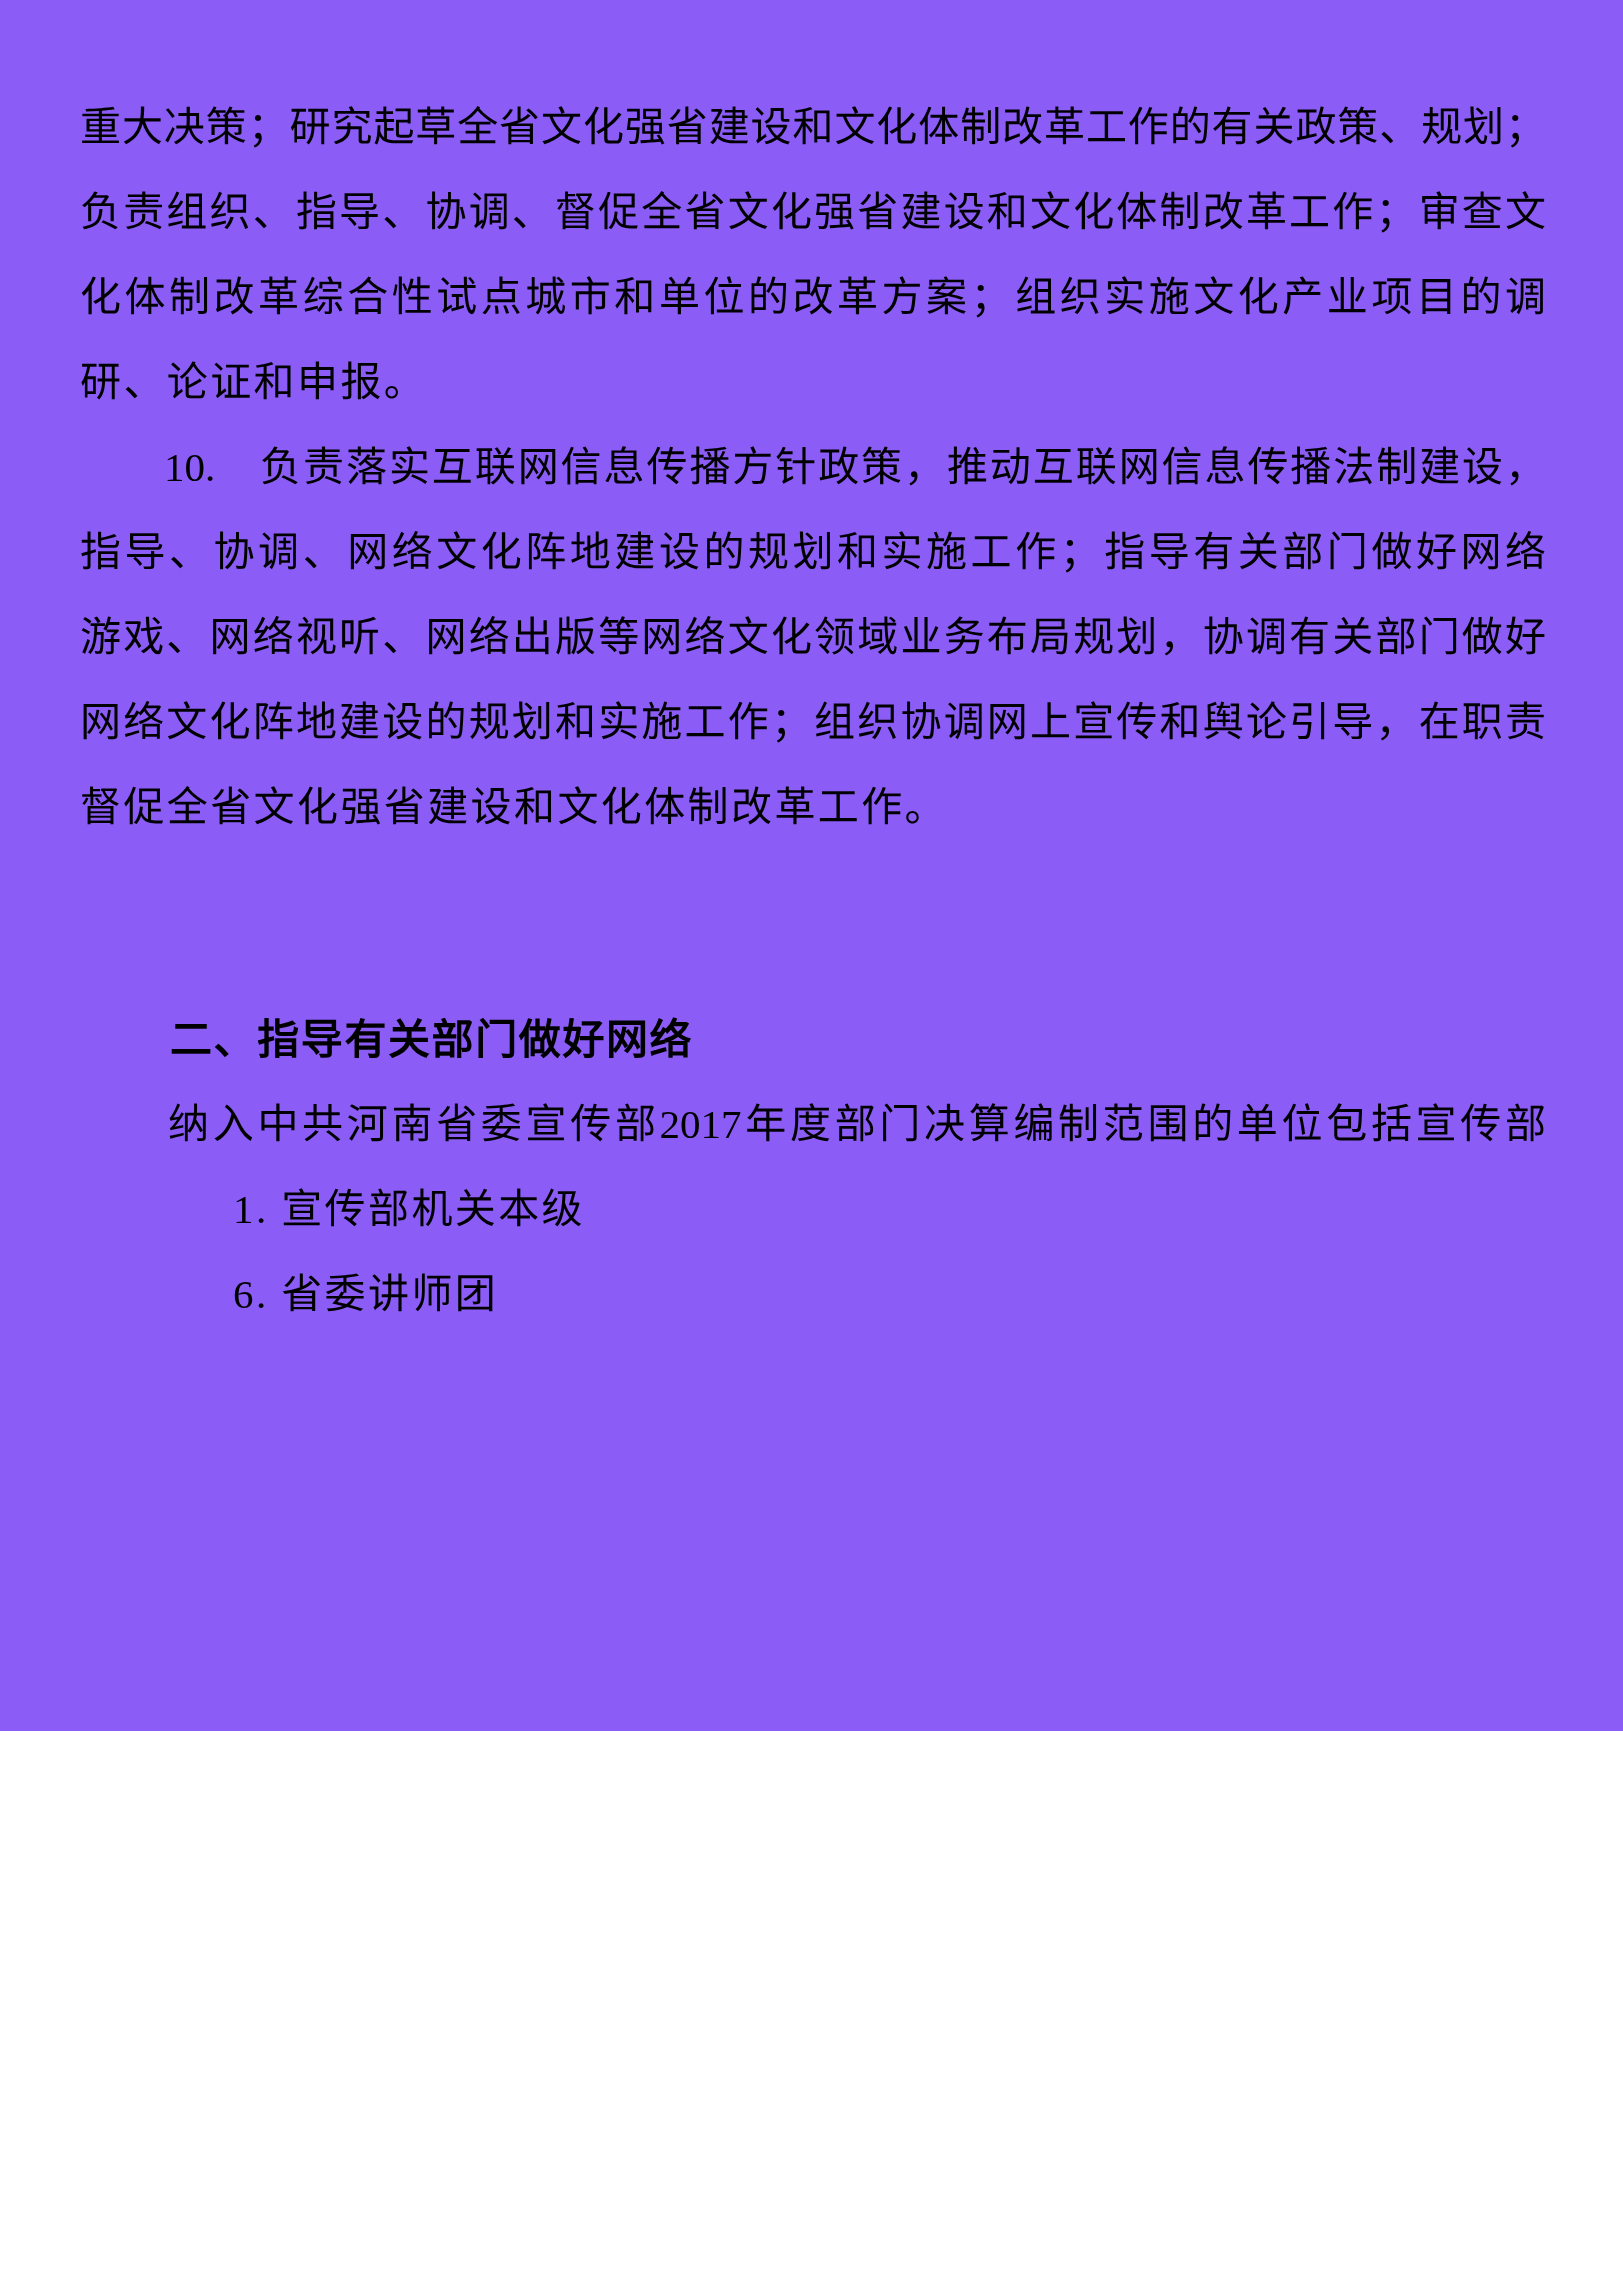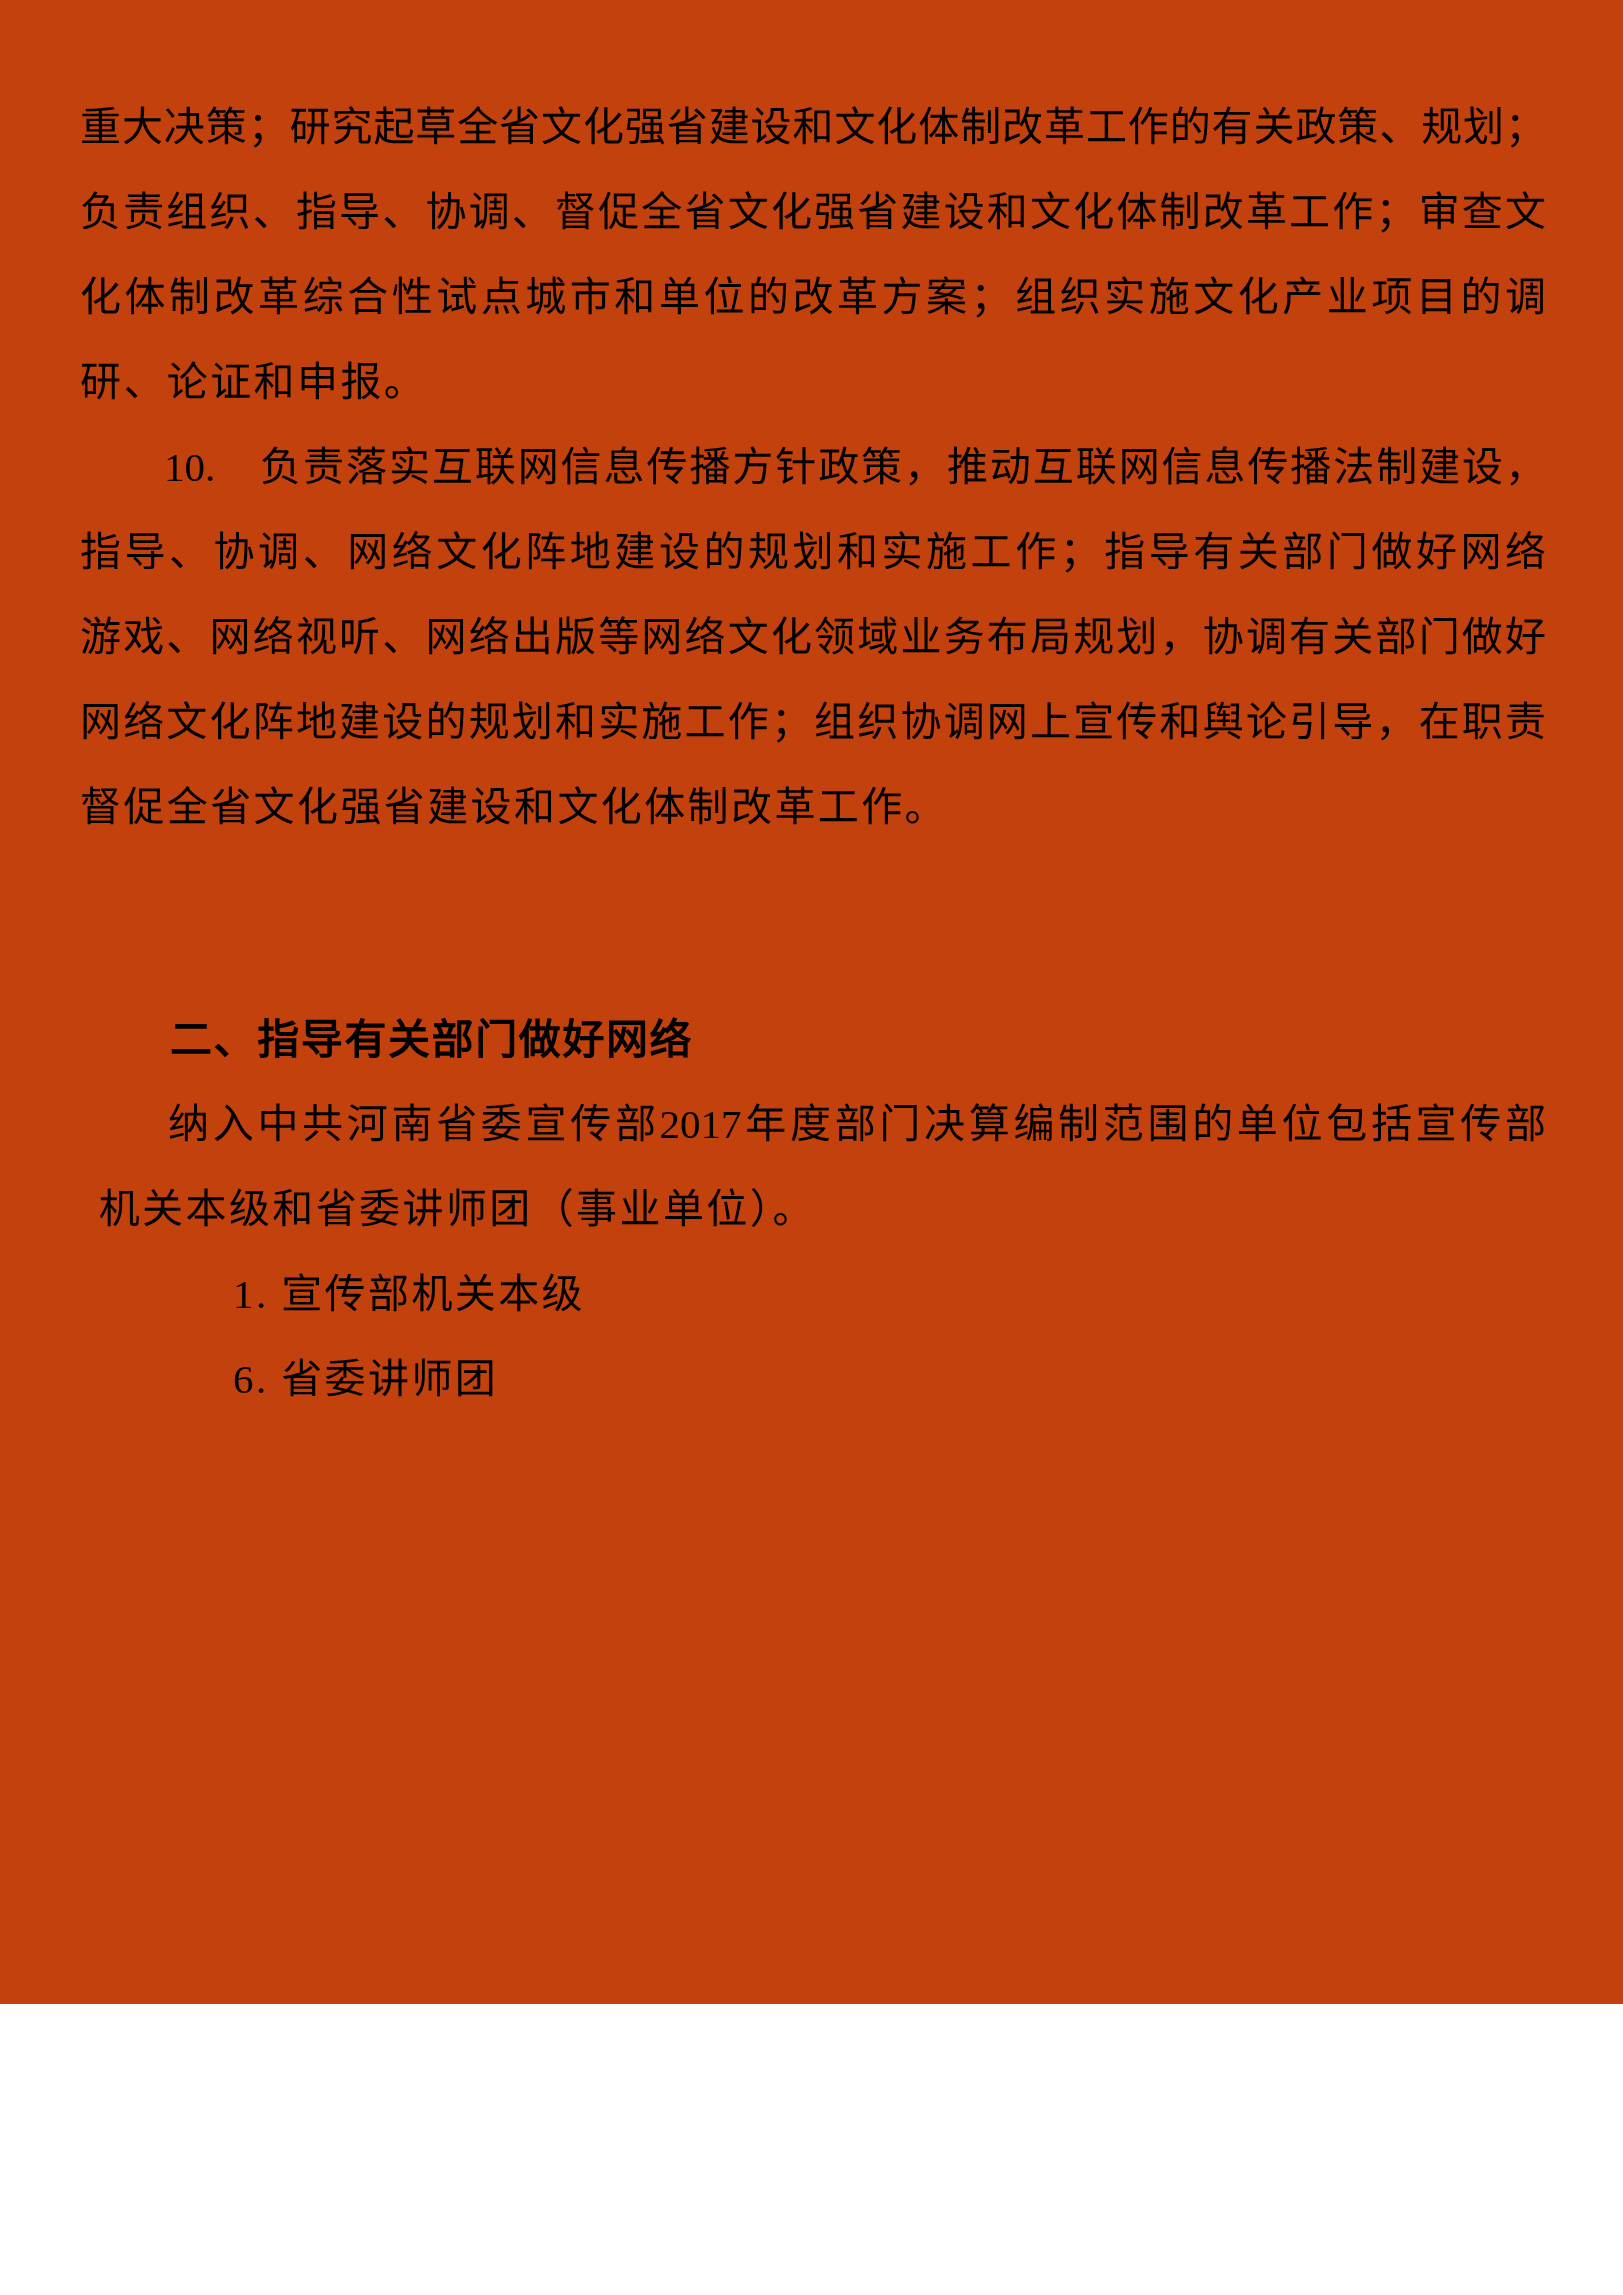--- a/index.html
+++ b/index.html
@@ -3,22 +3,22 @@
 <meta charset="utf-8">
 <style>
   html, body {
     margin: 0;
     padding: 0;
     background: #ffffff;
   }
   .page {
     position: relative;
     width: 1623px;
-    height: 2004px;
-    background: #c2410c;
+    height: 1731px;
+    background: #8b5cf6;
     color: #000000;
     font-family: "Liberation Serif", "DejaVu Serif", serif;
     overflow: hidden;
   }
   .text-block {
     position: absolute;
     left: 80px;
     top: 0;
     width: 1466px;
   }
@@ -75,21 +75,20 @@
     <div class="line">研、论证和申报。</div>
     <div class="line justify indent2">10.　负责落实互联网信息传播方针政策，推动互联网信息传播法制建设，</div>
     <div class="line justify">指导、协调、网络文化阵地建设的规划和实施工作；指导有关部门做好网络</div>
     <div class="line justify">游戏、网络视听、网络出版等网络文化领域业务布局规划，协调有关部门做好</div>
     <div class="line justify">网络文化阵地建设的规划和实施工作；组织协调网上宣传和舆论引导，在职责</div>
     <div class="line">督促全省文化强省建设和文化体制改革工作。</div>
 
     <div class="heading">二、指导有关部门做好网络</div>
 
     <div class="line justify indent2b">纳入中共河南省委宣传部2017年度部门决算编制范围的单位包括宣传部</div>
-    <div class="line indent-small">机关本级和省委讲师团（事业单位）。</div>
 
     <div class="line item-line">1. 宣传部机关本级</div>
     <div class="line item-line">6. 省委讲师团</div>
   </div>
 
   <div class="page-number">5</div>
 </div>
 
 
 </body></html>

